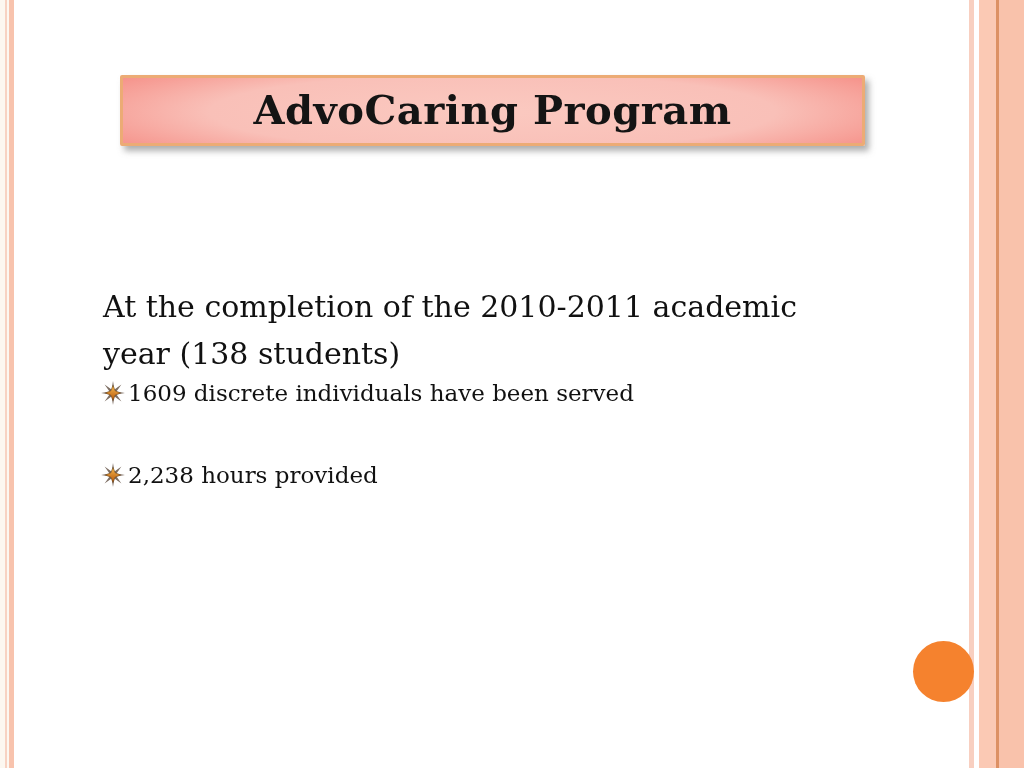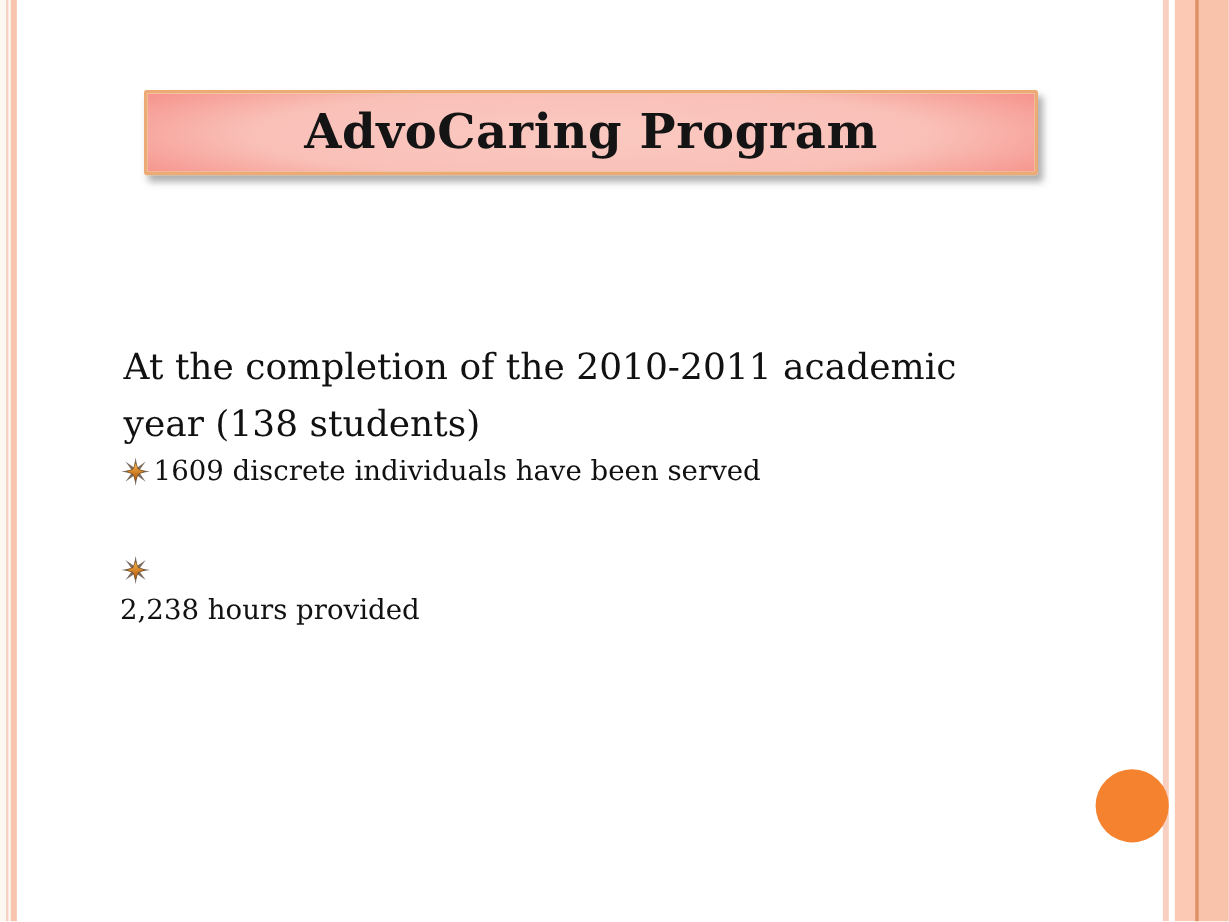--- a/index.html
+++ b/index.html
@@ -107,21 +107,21 @@
     position: absolute;
     left: 100px;
     width: 780px;
     display: flex;
     align-items: flex-start;
     font-size: 23px;
     color: #111111;
     line-height: 42px;
   }
   .bullet-row.first  { top: 372px; }
-  .bullet-row.second { top: 454px; flex-direction: column; }
+  .bullet-row.second { top: 454px; }
   .bullet-icon {
     flex: 0 0 auto;
     width: 26px; height: 26px;
     margin-top: 8px;
     margin-right: 2px;
   }
 </style>
 </head>
 <body>
 

